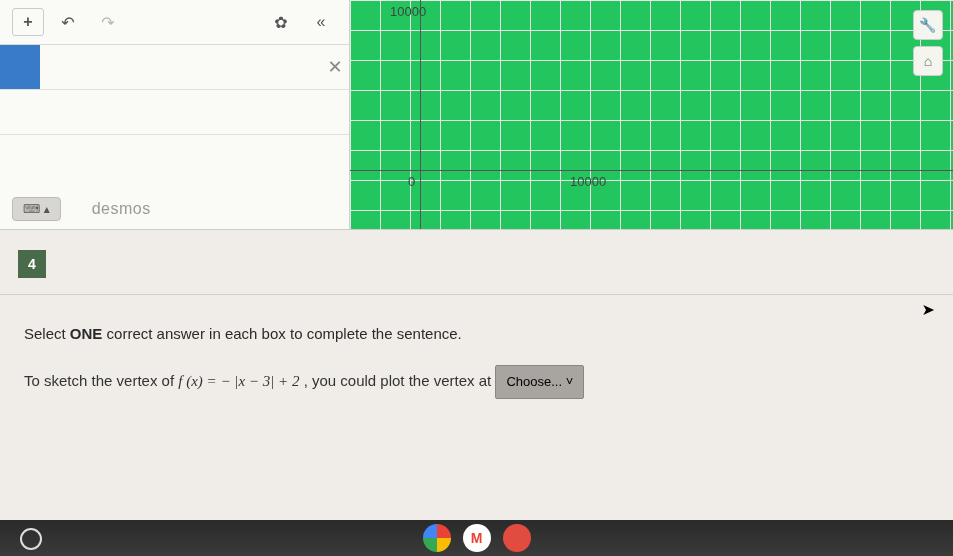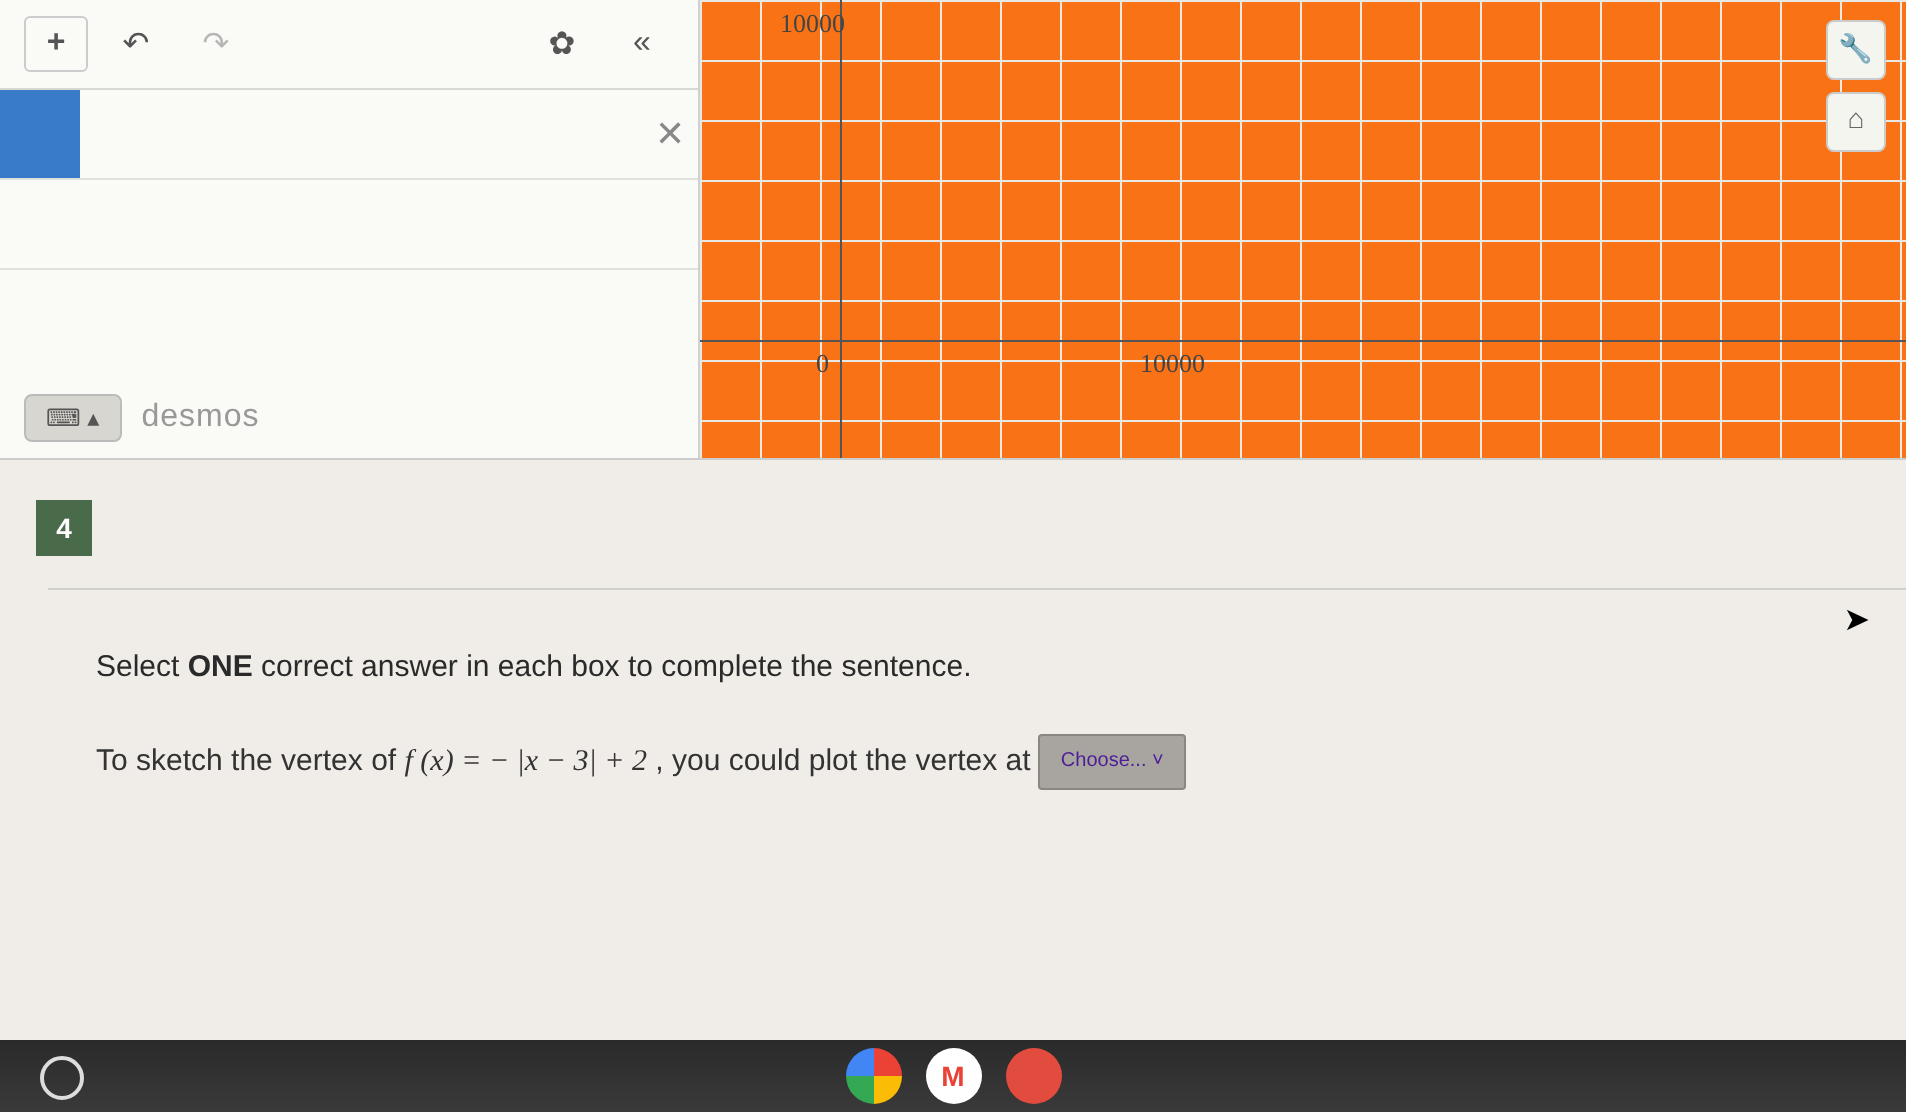--- a/index.html
+++ b/index.html
@@ -85,26 +85,26 @@
       color: #555;
       cursor: pointer;
       display: flex;
       align-items: center;
       gap: 4px;
     }
     .desmos-logo {
       color: #999;
       font-size: 16px;
       letter-spacing: 0.5px;
+      margin-left: 21px;
     }
     .graph-panel {
       flex: 1;
       position: relative;
-      background: #f97316;
-      font-family: Liberation Serif, serif;
+      background: #22c55e;
     }
     .graph-grid {
       position: absolute;
       inset: 0;
       background-image:
         linear-gradient(to right, #e8e8e5 1px, transparent 1px),
         linear-gradient(to bottom, #e8e8e5 1px, transparent 1px);
       background-size: 30px 30px;
     }
     .axis-x {
@@ -162,38 +162,37 @@
       font-weight: bold;
       margin-left: 18px;
       margin-bottom: 16px;
     }
     .question-body {
       border-top: 1px solid #d0d0cb;
       padding: 22px 24px;
       color: #333;
       font-size: 15px;
       line-height: 2.2;
-      margin-left: 24px;
     }
     .instructions {
       margin-bottom: 14px;
       color: #2a2a2a;
     }
     .math {
       font-family: 'Times New Roman', serif;
       font-style: italic;
       text-align: center;
     }
     .choose-btn {
       display: inline-block;
       background: #a8a5a0;
-      color: #4c1d95;
+      color: #000000;
       border: 1px solid #8a8782;
       padding: 2px 10px;
-      font-size: 10px;
+      font-size: 13px;
       cursor: pointer;
       vertical-align: middle;
       border-radius: 2px;
     }
     .cursor-arrow {
       position: absolute;
       right: 18px;
       top: 300px;
       font-size: 16px;
       color: #000;

